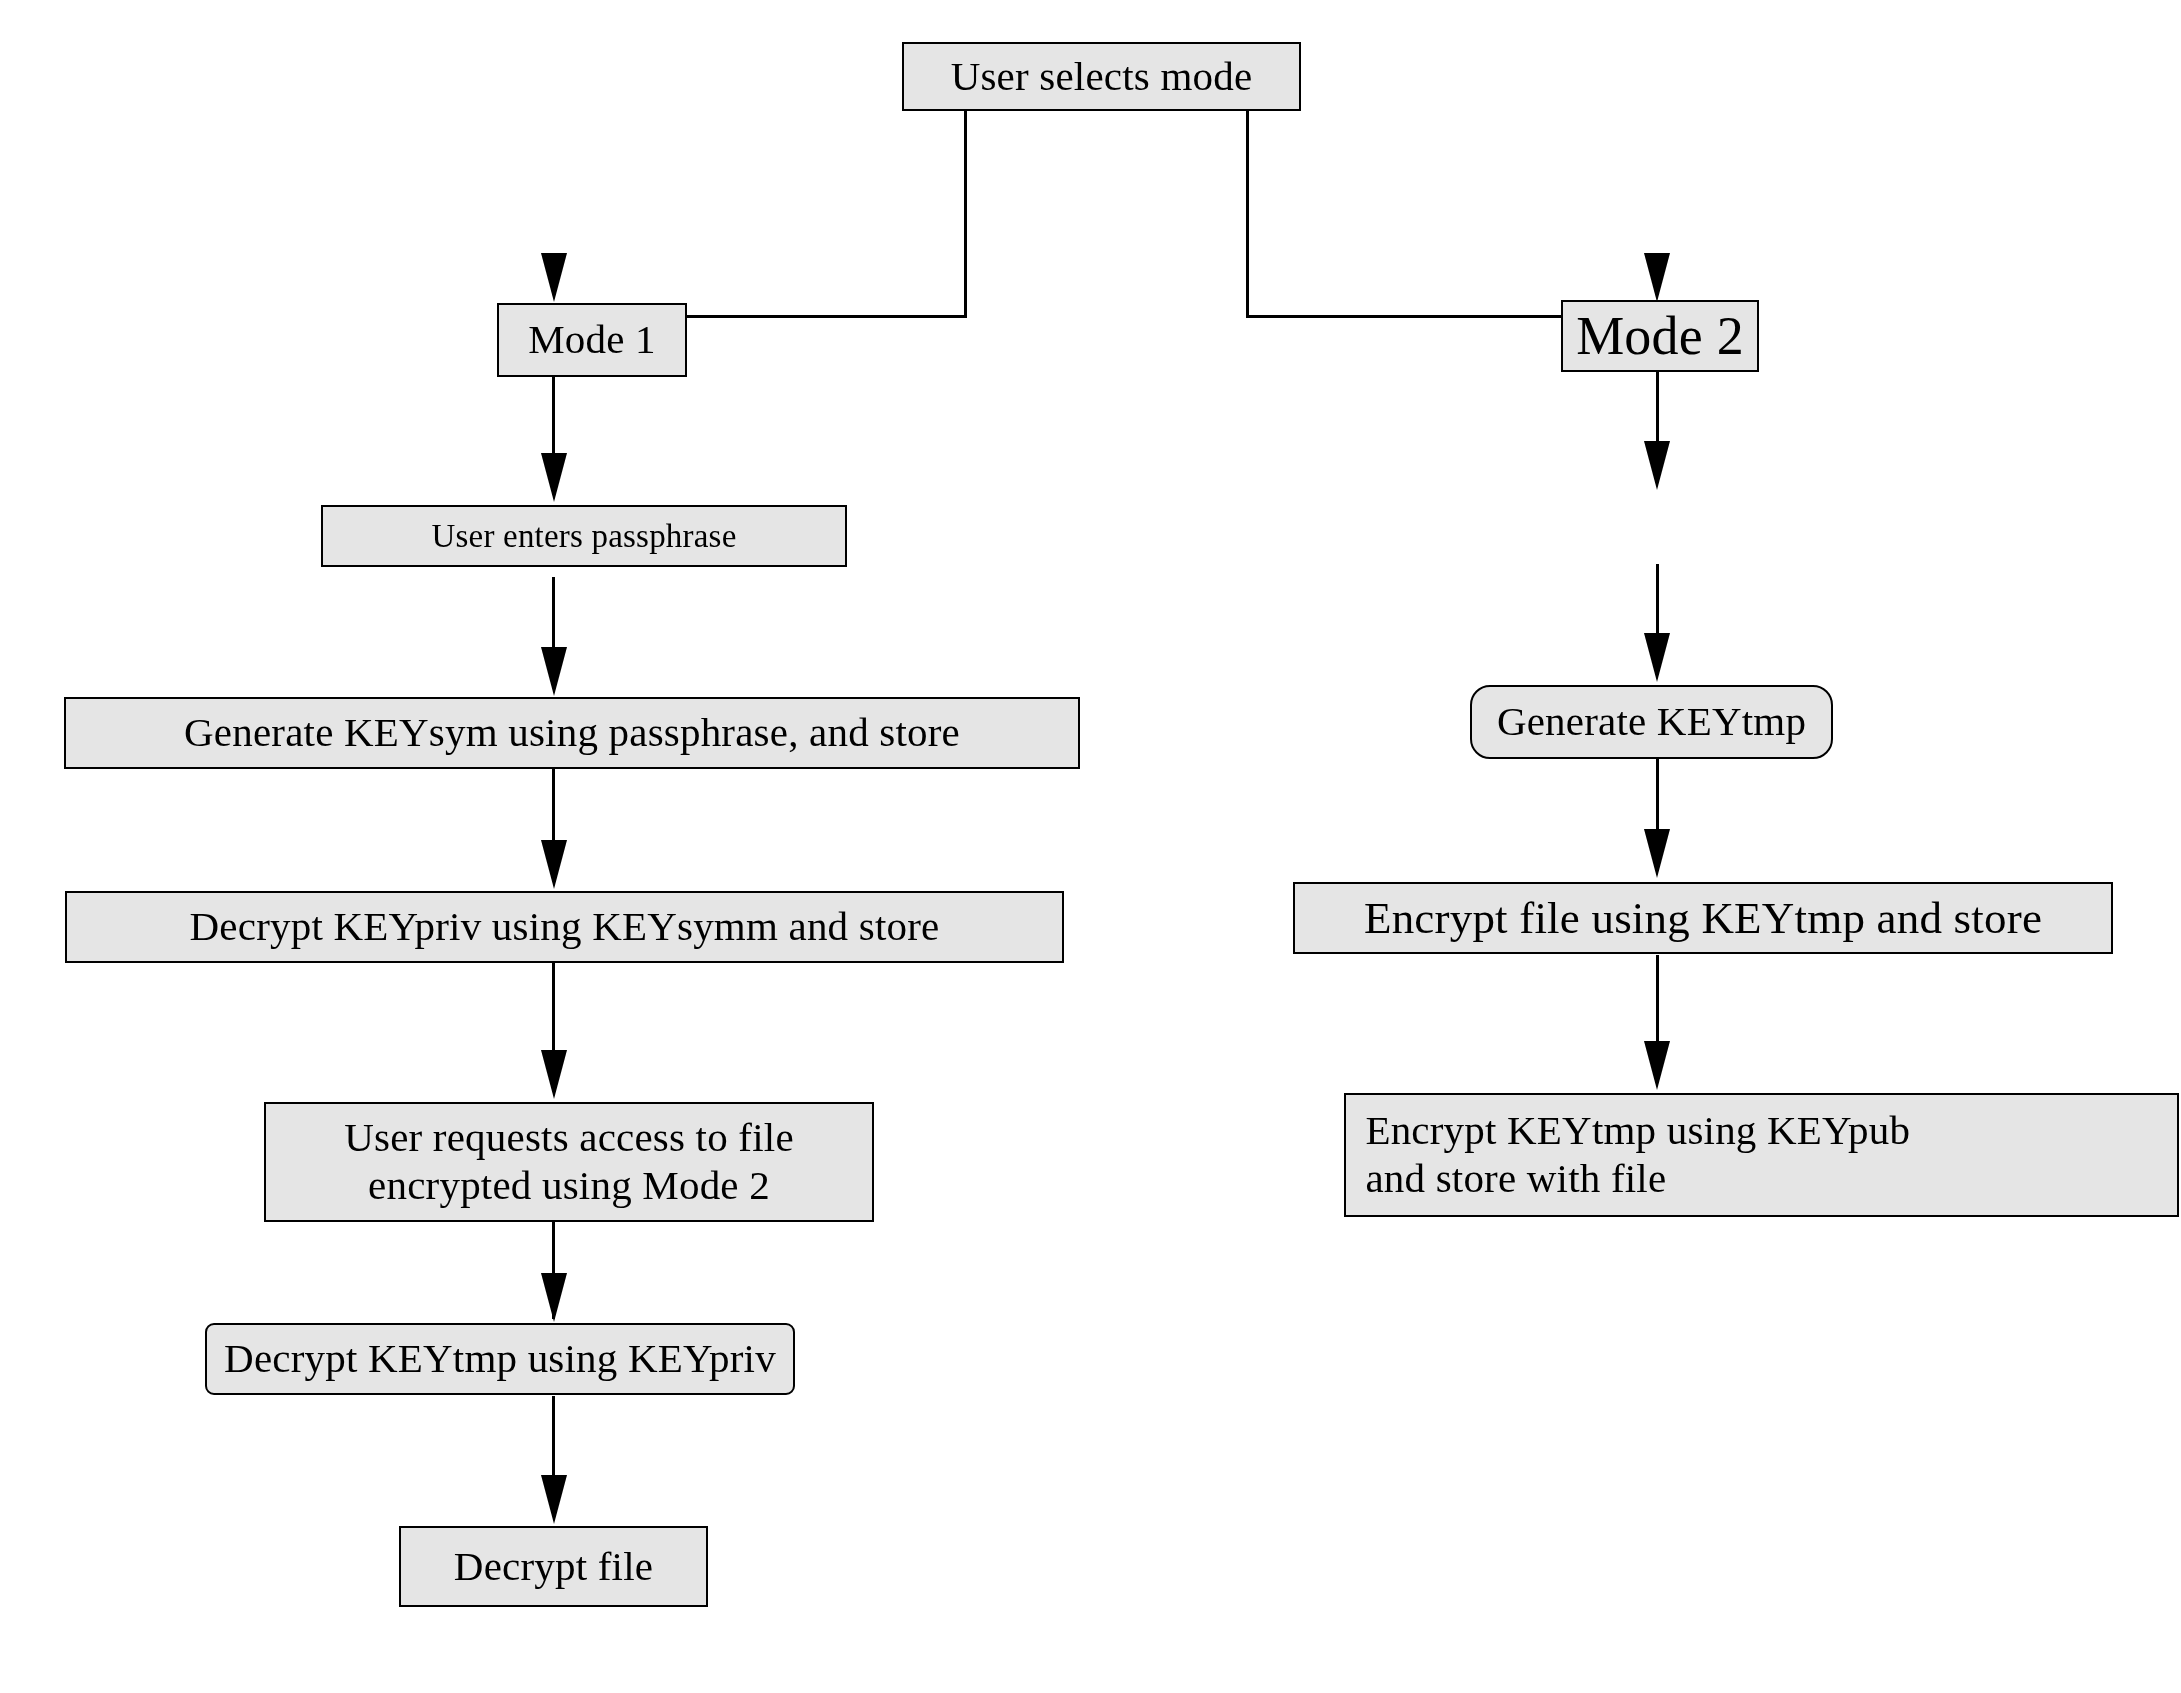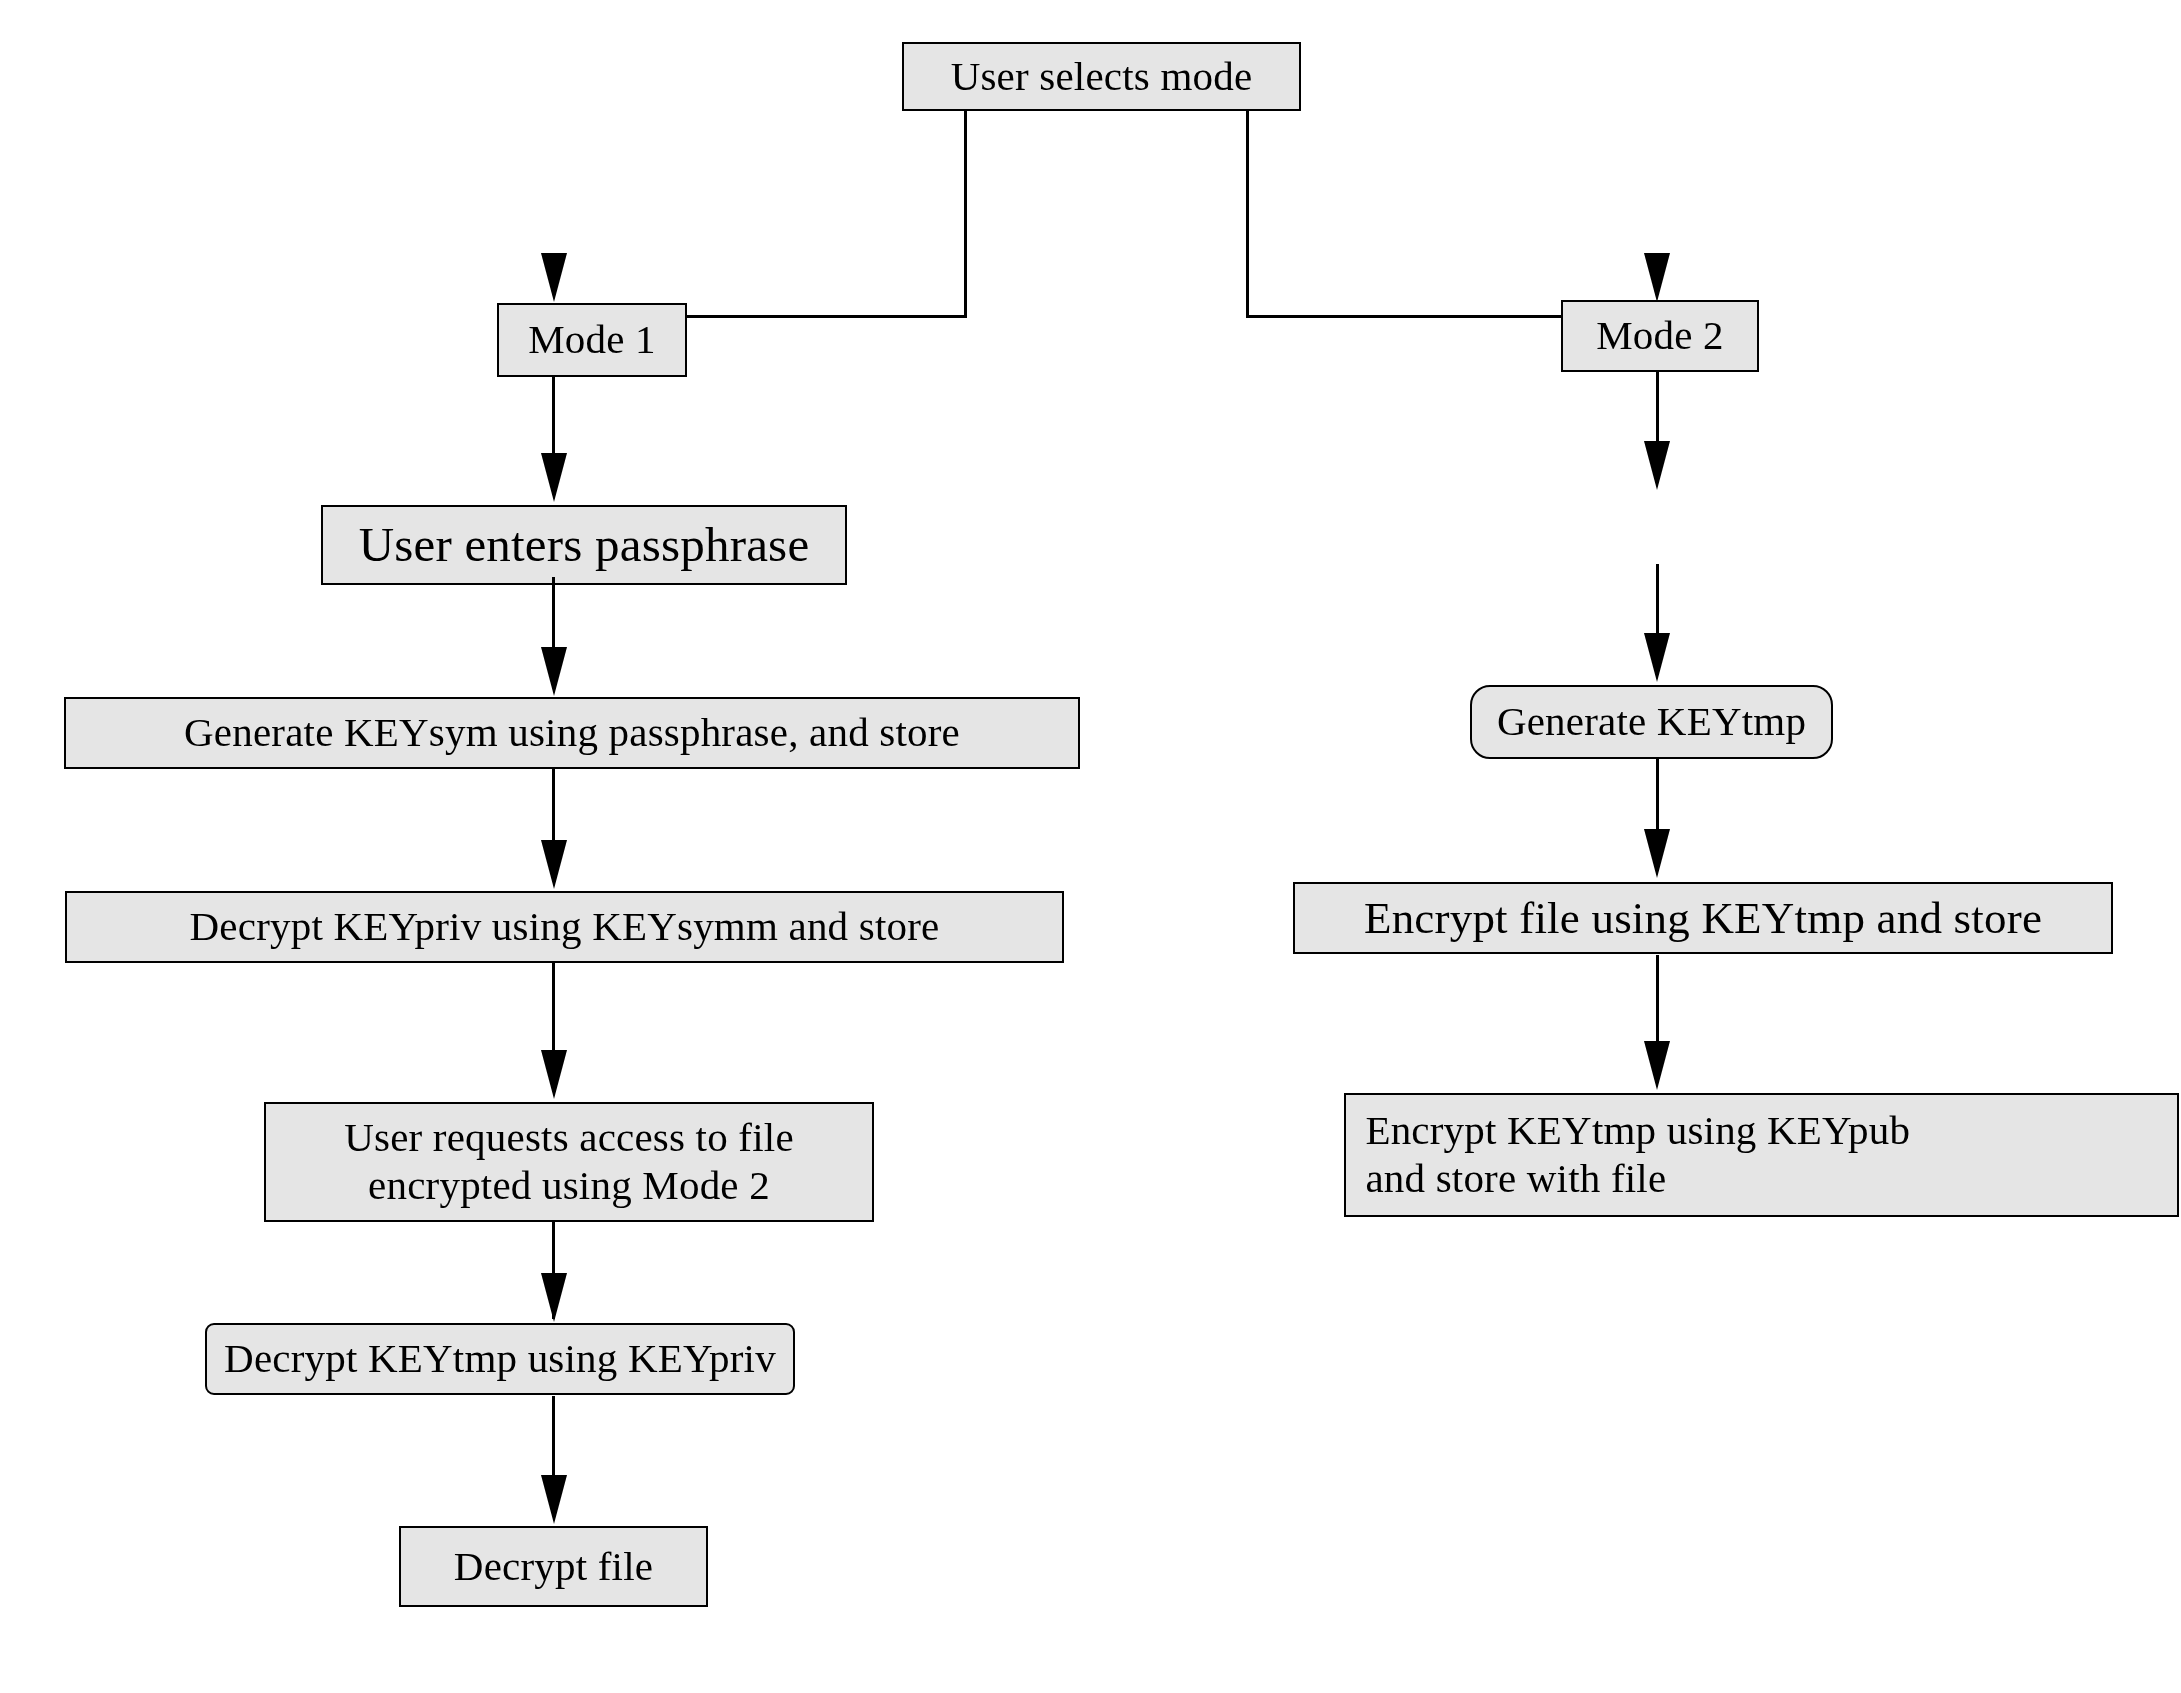--- a/index.html
+++ b/index.html
@@ -69,21 +69,21 @@
   <div class="edge-v" style="left:552px; top:315px; height:121px;"></div>
   <div class="edge-v" style="left:1656px; top:315px; height:121px;"></div>
   <div class="arrow" style="left:541px; top:252px; border-top-width:49px; top:253px;"></div>
   <div class="arrow" style="left:1644px; top:253px;"></div>
 
   <div class="node" style="left:465px; top:303px; width:190px; height:74px; font-size:41px;margin-left:32px;">Mode 1</div>
 
   <div class="edge-v" style="left:552px; top:377px; height:86px;"></div>
   <div class="arrow" style="left:541px; top:453px;"></div>
 
-  <div class="node" style="left:321px; top:505px; width:526px; height:80px; font-size:49px;">User enters passphrase</div>
+  <div class="node" style="left:321px; top:505px; width:526px; height:62px; font-size:33px;">User enters passphrase</div>
 
   <div class="edge-v" style="left:552px; top:577px; height:99px;"></div>
   <div class="arrow" style="left:541px; top:647px;"></div>
 
   <div class="node" style="left:64px; top:697px; width:1016px; height:72px; font-size:41px;">Generate KEYsym using passphrase, and store</div>
 
   <div class="edge-v" style="left:552px; top:769px; height:99px;"></div>
   <div class="arrow" style="left:541px; top:840px;"></div>
 
   <div class="node" style="left:65px; top:891px; width:999px; height:72px; font-size:41px;">Decrypt KEYpriv using KEYsymm and store</div>
@@ -97,21 +97,21 @@
   <div class="edge-v" style="left:552px; top:1222px; height:97px;"></div>
   <div class="arrow" style="left:541px; top:1273px;"></div>
 
   <div class="node" style="left:205px; top:1323px; width:590px; height:72px; font-size:41px;border-radius:9px;">Decrypt KEYtmp using KEYpriv</div>
 
   <div class="edge-v" style="left:552px; top:1396px; height:97px;"></div>
   <div class="arrow" style="left:541px; top:1475px;"></div>
 
   <div class="node" style="left:399px; top:1526px; width:309px; height:81px; font-size:41px;">Decrypt file</div>
 
-  <div class="node" style="left:1561px; top:300px; width:198px; height:72px; font-size:41px;">Mode 2</div>
+  <div class="node" style="left:1561px; top:300px; width:198px; height:72px; font-size:54px;">Mode 2</div>
 
   <div class="edge-v" style="left:1656px; top:372px; height:86px;"></div>
   <div class="arrow" style="left:1644px; top:441px;"></div>
 
 
   <div class="edge-v" style="left:1656px; top:564px; height:99px;"></div>
   <div class="arrow" style="left:1644px; top:633px;"></div>
 
   <div class="node" style="left:1470px; top:685px; width:363px; height:74px; font-size:41px;border-radius:20px;">Generate KEYtmp</div>
 

